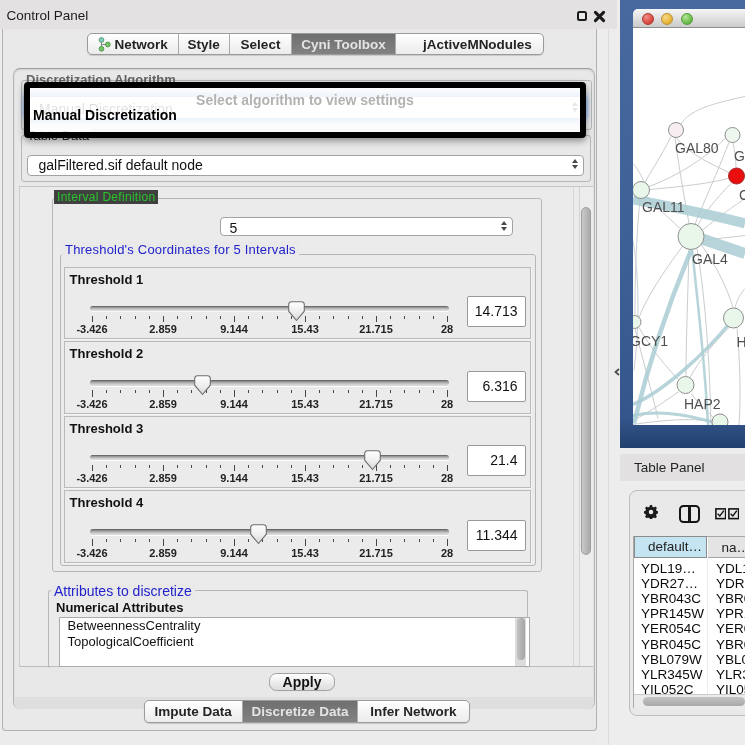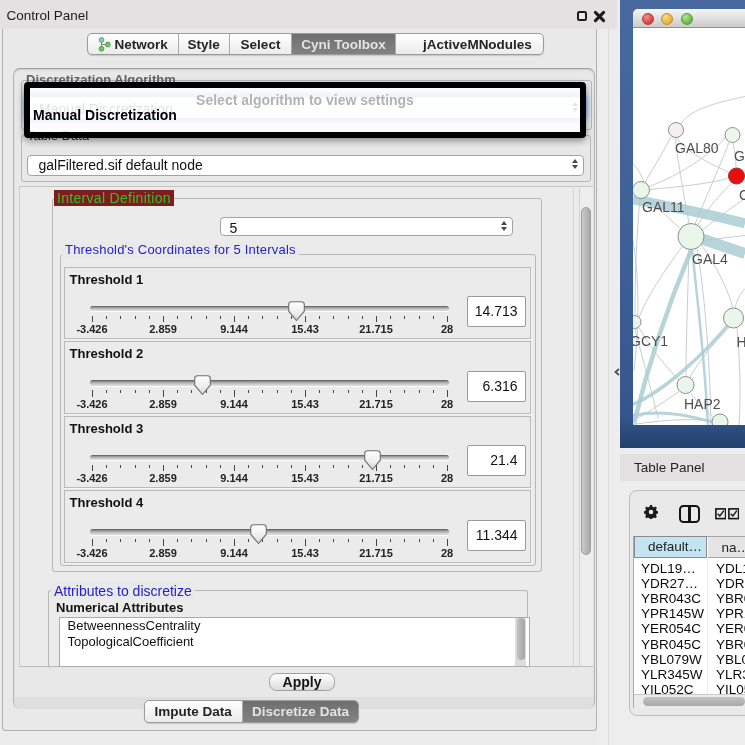--- a/index.html
+++ b/index.html
@@ -205,21 +205,21 @@
 </div>
 
 
 <div class="abs" id="scrollpane"></div>
 <div class="abs" id="vsbar"></div>
 <div class="abs" id="vsthumb"></div>
 <div class="abs" style="left:573px;top:186px;width:1px;height:480px;background:#d6d6d6;"></div>
 
 
 <div class="groupbox" style="left:52px;top:197.5px;width:489.5px;height:374.5px;"></div>
-<div class="grouplab" style="left:54px;top:190px;color:#2bc32b;background:#7f1d1d;font-size:14px;letter-spacing:0.3px;">Interval Definition</div>
+<div class="grouplab" style="left:54px;top:190px;color:#2bc32b;background:#404040;font-size:12px;letter-spacing:0.3px;">Interval Definition</div>
 <div class="abs" style="left:85.5px;top:218.5px;font-size:13px;font-weight:700;color:#111;margin-top:21px;">Number of Intervals</div>
 <div class="combo" style="left:219.5px;top:217px;width:293px;height:19px;">
   <span style="position:absolute;left:9px;top:2px;">5</span>
   <span class="ar" style="top:2.5px;">
       <span class="arup"></span>
       <span class="ardn"></span>
     </span>
 </div>
 
 
@@ -407,20 +407,21 @@
 </div>
 <div class="abs" id="alsb"></div>
 <div class="abs" id="althumb"></div>
 
 <div class="abs" id="cpanelbot"></div>
 <div class="abs" id="applybtn">Apply</div>
 
 <div class="seg" id="bottabs">
  <div style="width:98.5px;">Impute Data</div>
  <div style="width:115px;" class="sel">Discretize Data</div>
+ <div style="width:111px;">Infer Network</div>
 </div>
 
 
 <div class="abs" id="popup">
   <div class="it1">Select algorithm to view settings</div>
   <div class="it2">Manual Discretization</div>
 </div>
 
 <div class="abs" id="tablepanelbar"></div>
 <div class="abs" id="tptext">Table Panel</div>

